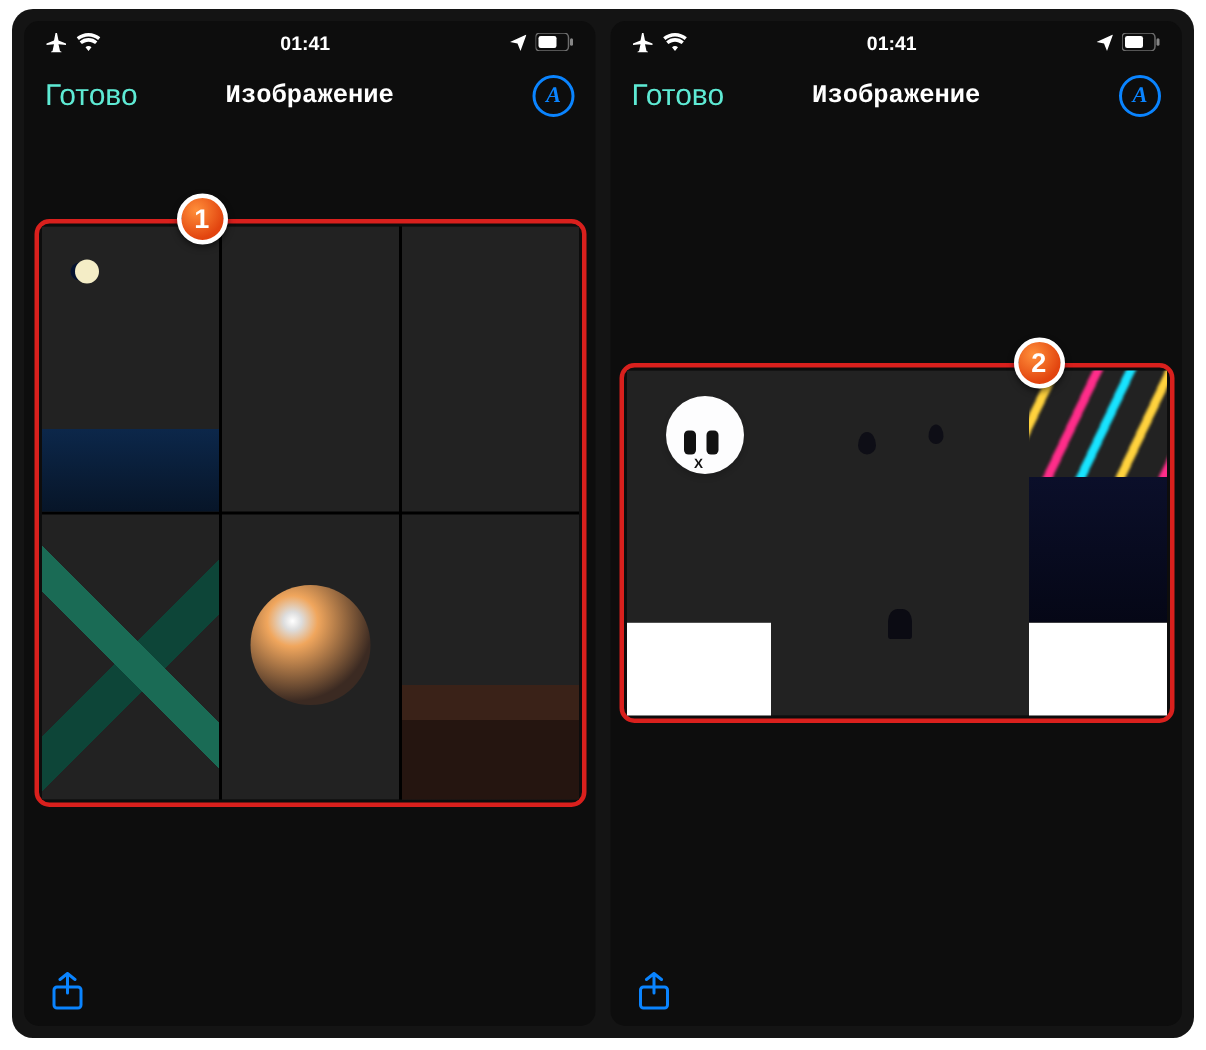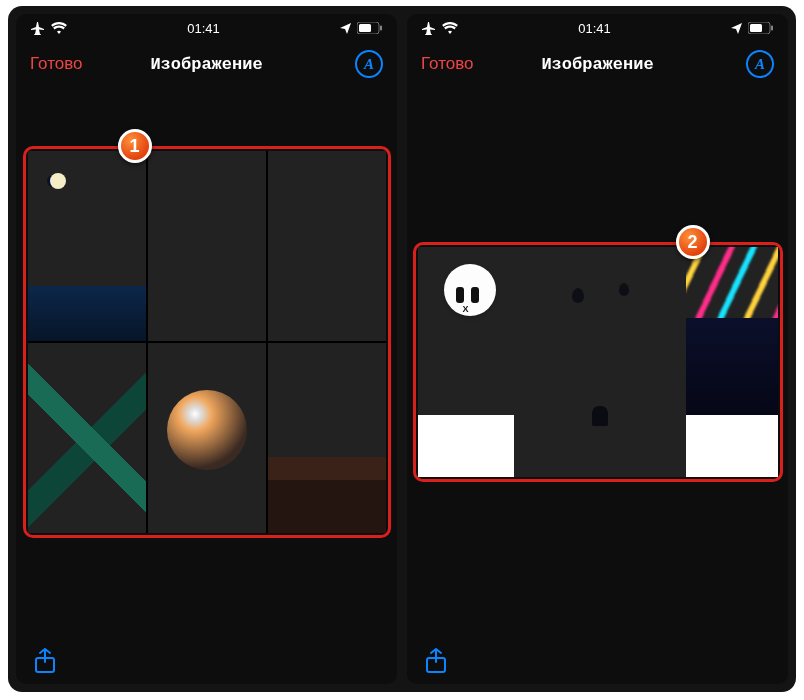--- a/index.html
+++ b/index.html
@@ -32,21 +32,21 @@
   }
   
   .status {
     height: 28px;
     display: flex;
     align-items: center;
     justify-content: space-between;
     padding: 0 14px;
     color: #fff;
     font-size: 13px;
-    font-weight: 400;
+    font-weight: 700;
   }
   .status .left, .status .right { display: flex; align-items: center; gap: 6px; }
   .status svg { display: block; }
   
   .nav {
     height: 44px;
     display: flex;
     align-items: center;
     justify-content: space-between;
     padding: 0 14px;
@@ -56,22 +56,22 @@
     position: absolute;
     left: 0; right: 0;
     text-align: center;
     color: #fff;
     font-size: 17px;
     font-weight: 600;
     pointer-events: none;
     font-family: Liberation Mono, monospace;
   }
   .nav-done {
-    color: #ef4444;
-    font-size: 17px;
+    color: #5eead4;
+    font-size: 20px;
     background: none; border: none;
     cursor: pointer;
     z-index: 1;
   }
   .nav-markup {
     width: 28px; height: 28px;
     border: 2px solid #0a84ff;
     border-radius: 50%;
     display: flex; align-items: center; justify-content: center;
     cursor: pointer;

